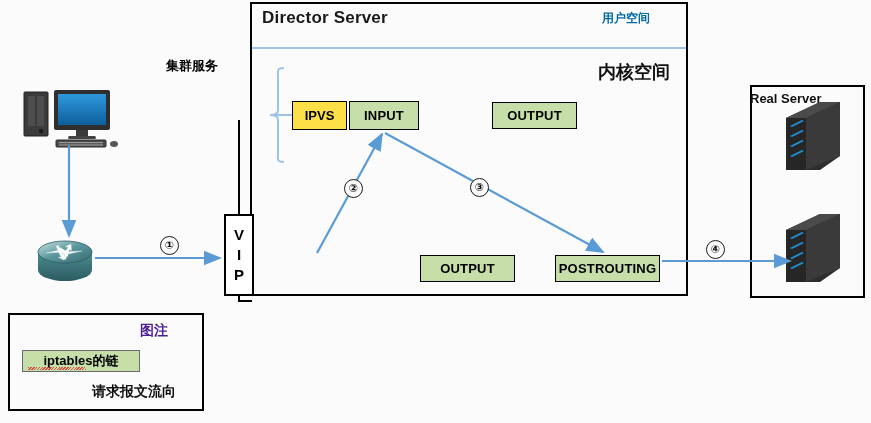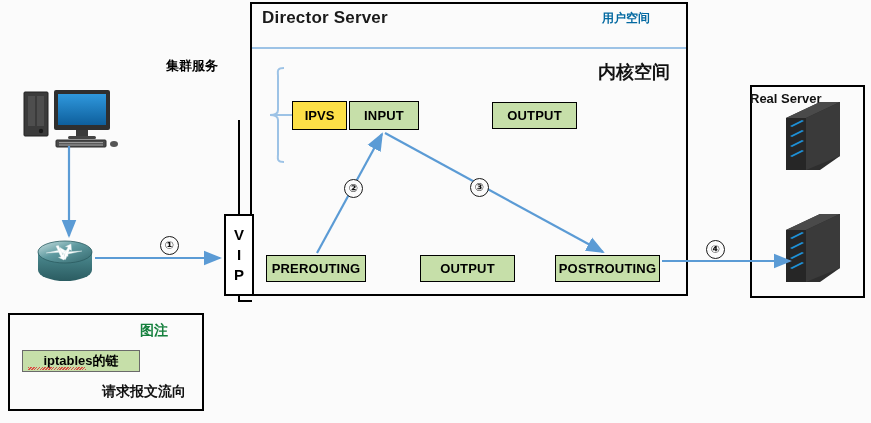--- a/index.html
+++ b/index.html
@@ -72,33 +72,33 @@
   #realserver-title{
     left:750px;top:91px;width:115px;
     font-size:13px;font-weight:bold;color:#111;
   }
 
   
   #legend-panel{
     left:8px;top:313px;width:196px;height:98px;
     border:2px solid #000;background:#fbfbfb;box-sizing:border-box;
   }
-  #legend-title{left:140px;top:322px;font-size:14px;font-weight:bold;color:#15803d;}
+  #legend-title{left:140px;top:322px;font-size:14px;font-weight:bold;color:#4c1d95;}
   #legend-chain-box{
     left:22px;top:350px;width:118px;height:22px;
     background:#c6dfa9;border:1px solid #6a6a6a;box-sizing:border-box;
     display:flex;align-items:center;justify-content:center;
     font-size:13px;font-weight:bold;color:#000;position:relative;
   }
   .squiggle{
     position:absolute;left:5px;bottom:1px;width:58px;height:3px;
     background-image:repeating-linear-gradient(135deg,#e03131 0 1px,transparent 1px 2px);
     opacity:.85;
   }
-  #legend-flow-label{left:102px;top:383px;font-size:14px;font-weight:bold;color:#111;}
+  #legend-flow-label{left:92px;top:383px;font-size:14px;font-weight:bold;color:#111;}
 
   
   .step{
     width:17px;height:17px;border:1.5px solid #1a1a1a;border-radius:50%;
     background:#fbfbfb;font-size:11px;font-weight:bold;color:#111;
     display:flex;align-items:center;justify-content:center;line-height:1;
   }
   #step-1{left:160px;top:236px;}
   #step-2{left:344px;top:179px;}
   #step-3{left:470px;top:178px;}
@@ -125,21 +125,20 @@
 
   <div class="abs" id="cluster-title">集群服务</div>
   <svg class="abs" id="brace" width="34" height="100" viewBox="0 0 34 100">
     <path d="M22 2 C14 2 16 6 16 10 L16 44 C16 48 12 49 8 49 C12 49 16 50 16 54 L16 88 C16 92 14 96 22 96" fill="none" stroke="#9dc3e6" stroke-width="2"></path>
     <line x1="8" y1="49" x2="30" y2="49" stroke="#9dc3e6" stroke-width="2"></line>
   </svg>
 
   <div class="abs ipvsbox" id="box-ipvs">IPVS</div>
   <div class="abs chainbox" id="box-input">INPUT</div>
   <div class="abs chainbox" id="box-output">OUTPUT</div>
-  <div class="abs chainbox" id="box-prerouting">PREROUTING</div>
   <div class="abs chainbox" id="box-forward">OUTPUT</div>
   <div class="abs chainbox" id="box-postrouting">POSTROUTING</div>
 
   <div class="abs" id="vip-stem-top"></div>
   <div class="abs" id="vip-box">
     <span>V</span>
     <span>I</span>
     <span>P</span>
   </div>
   <div class="abs" id="vip-stem-bottom"></div>

